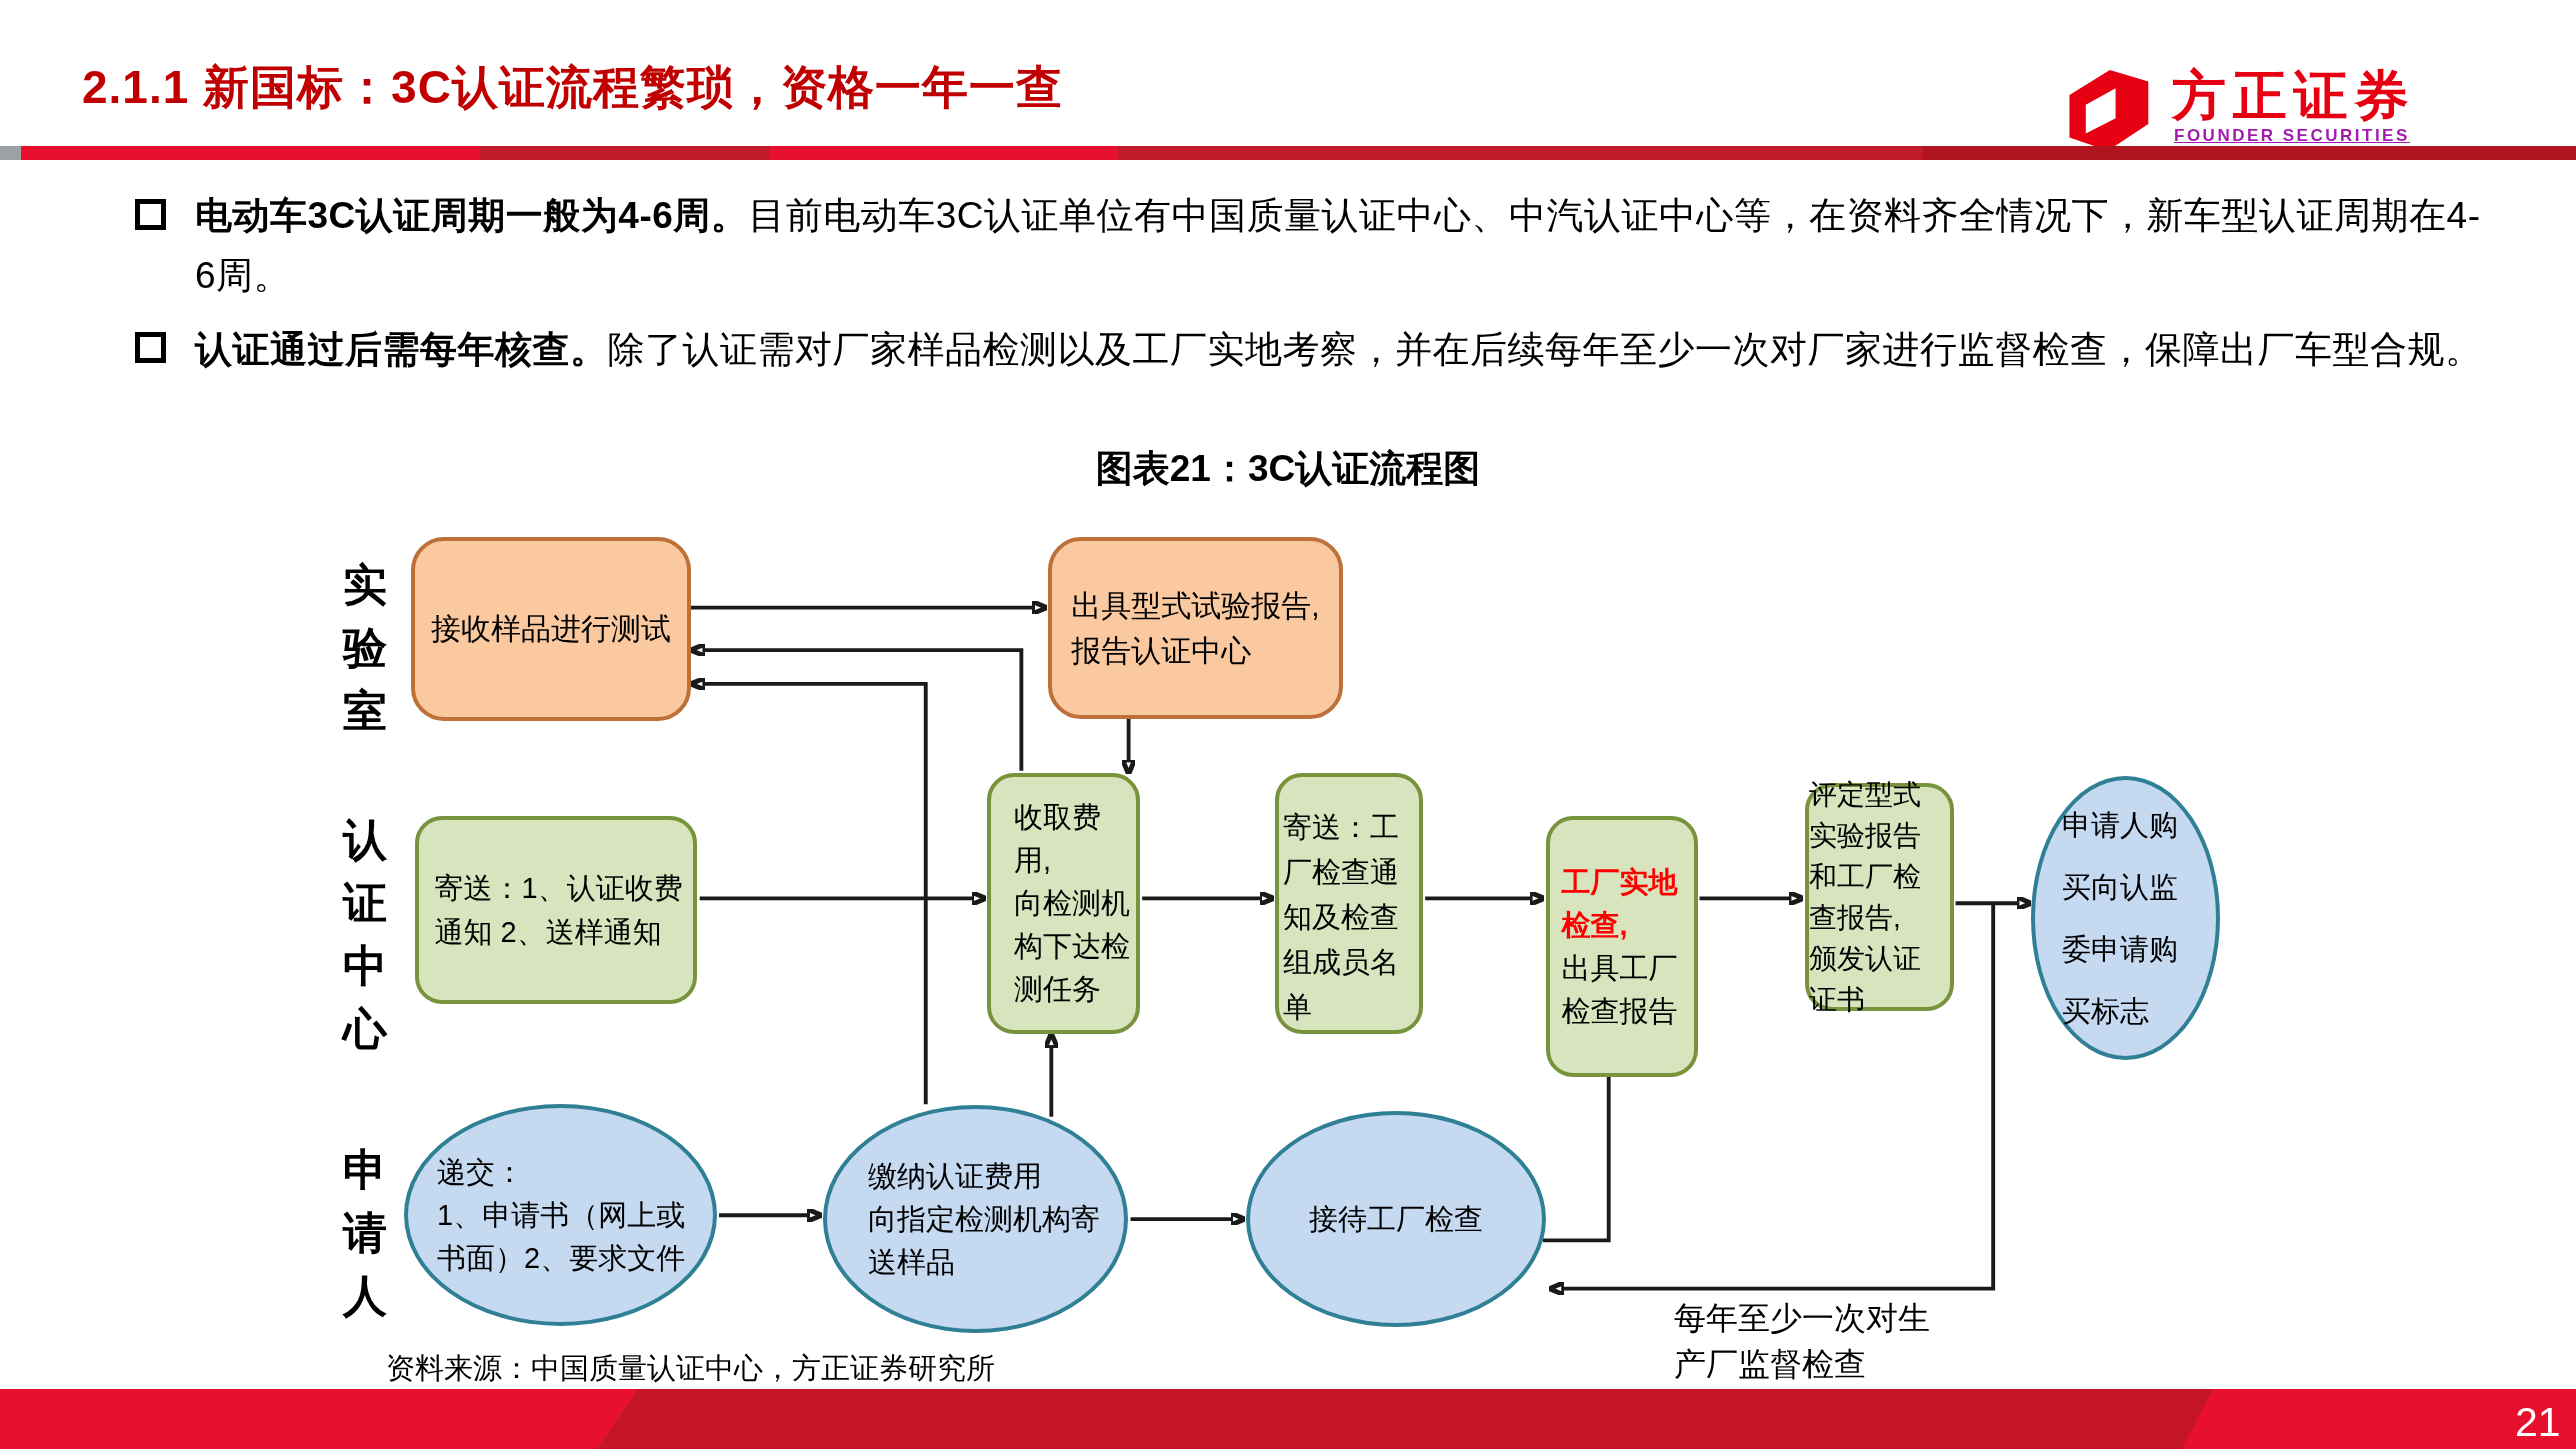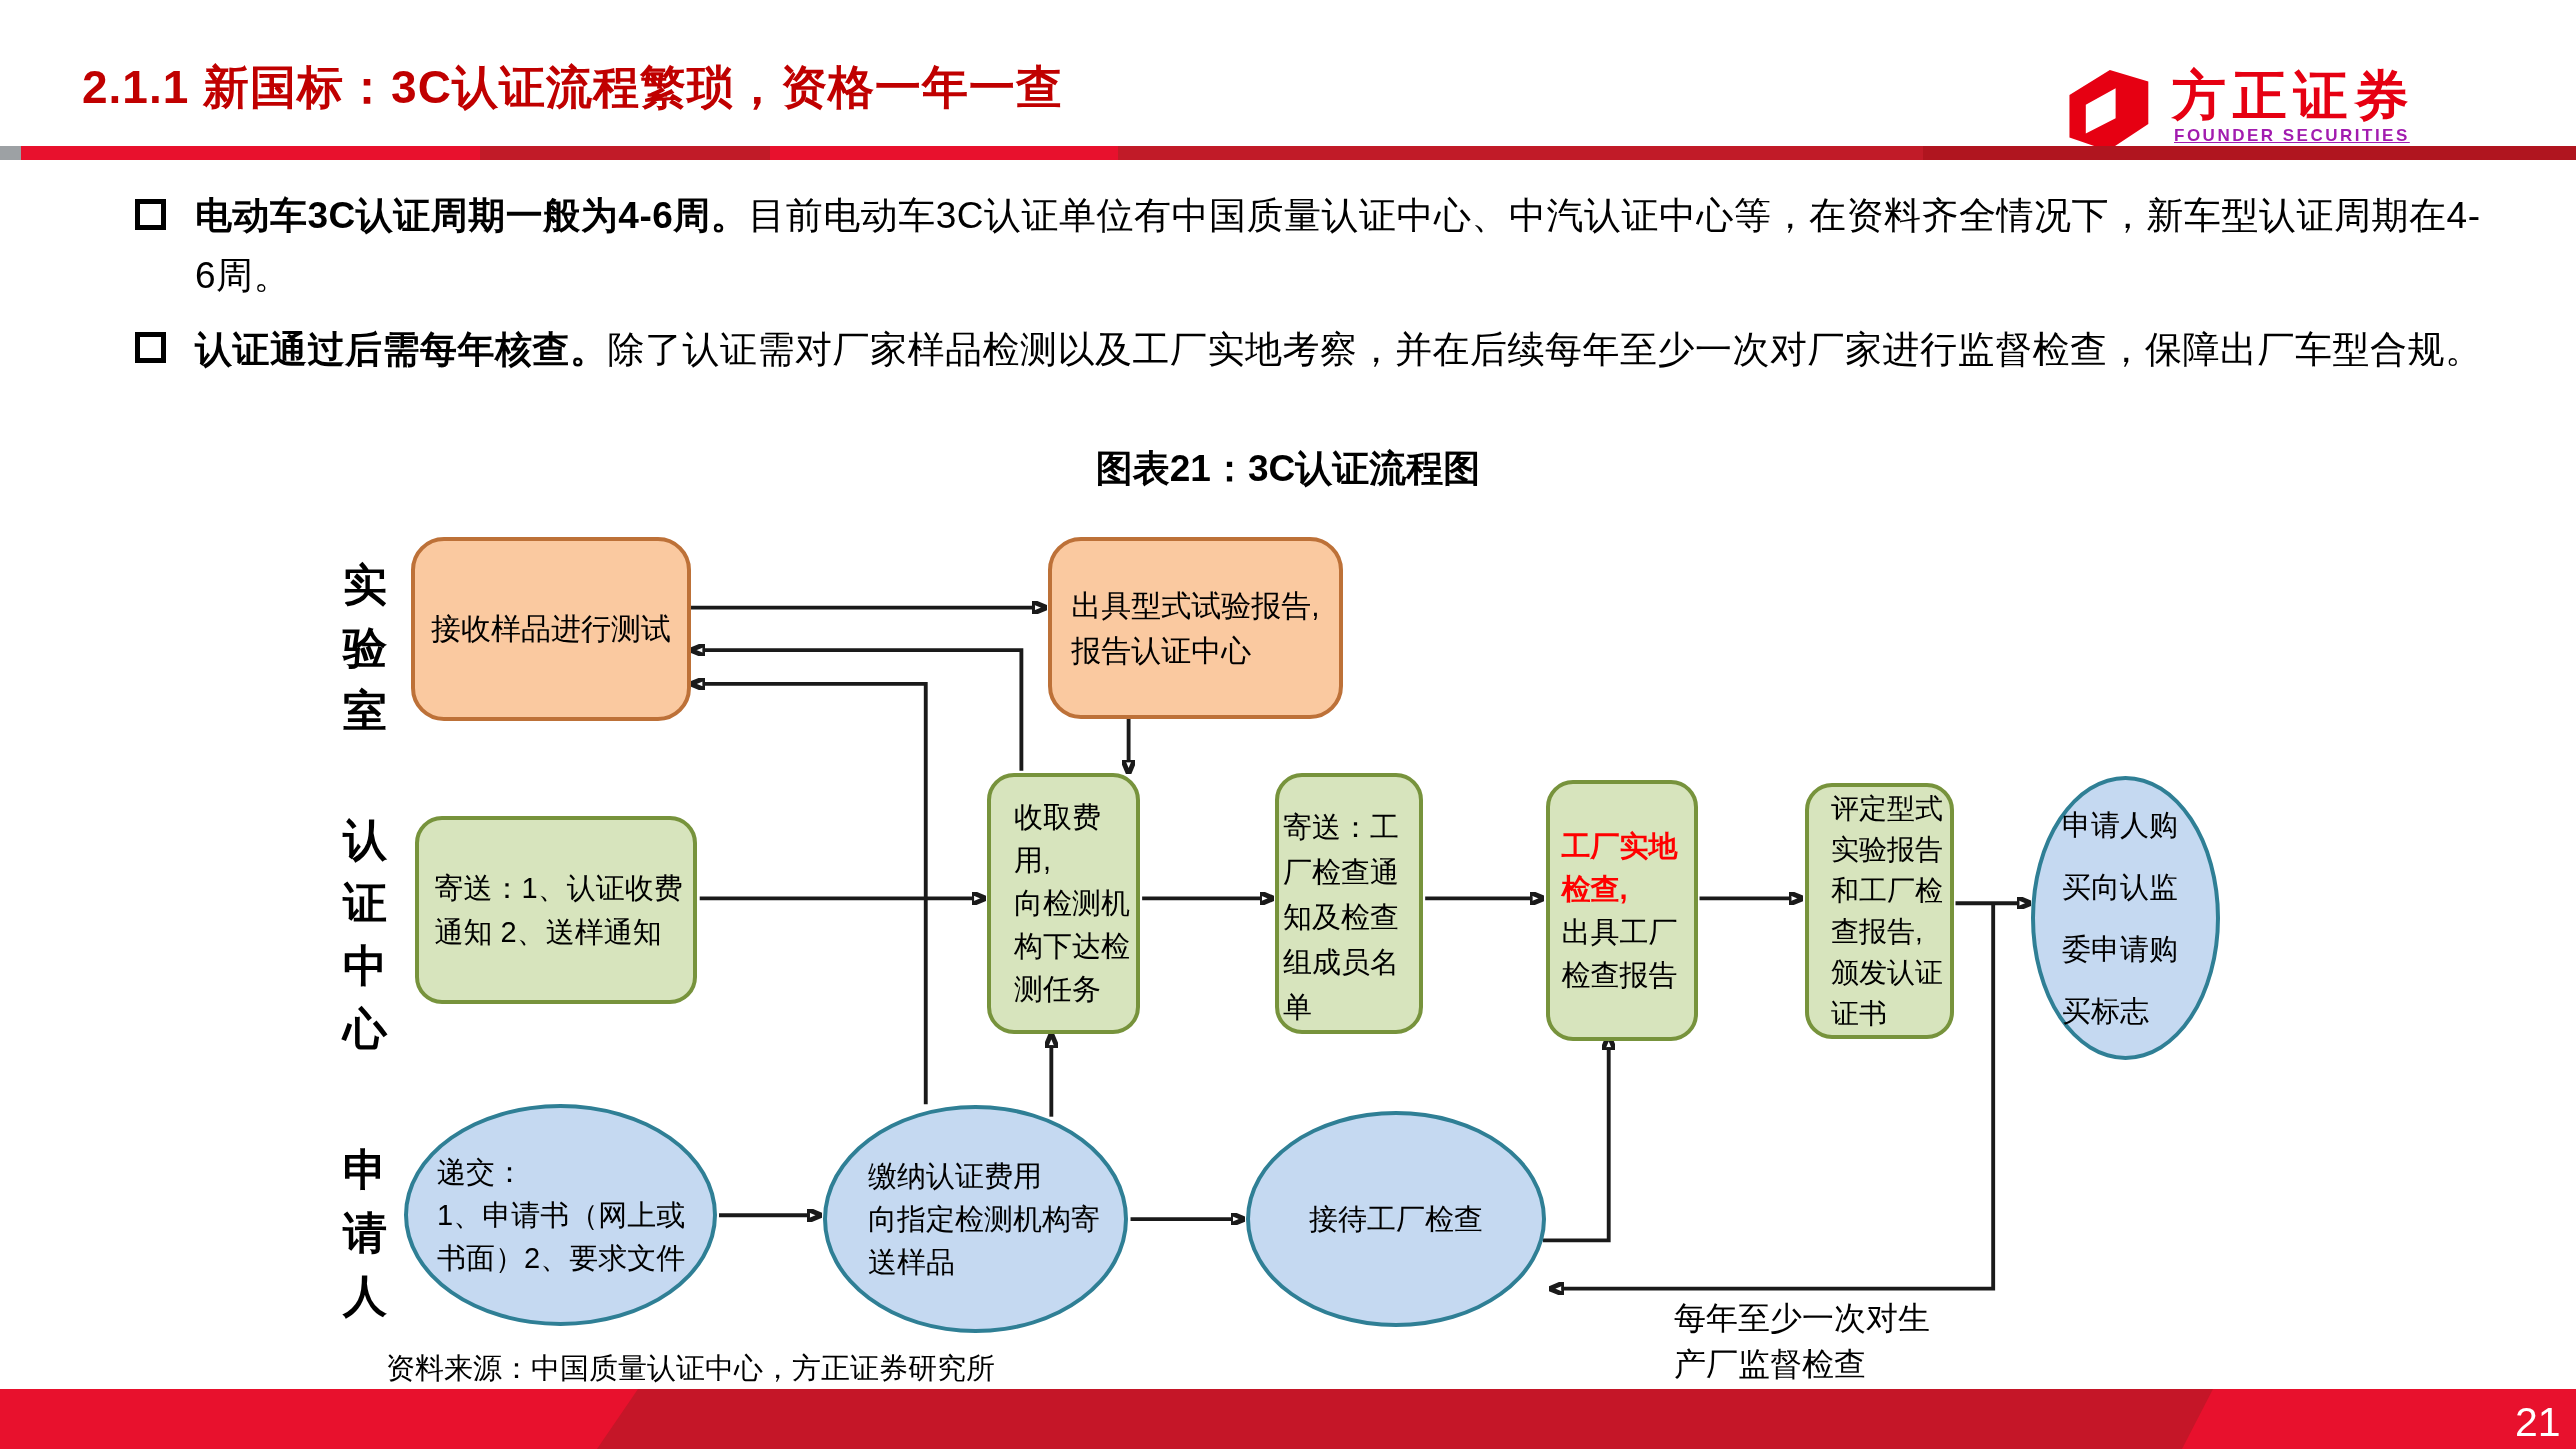--- a/index.html
+++ b/index.html
@@ -127,27 +127,27 @@
 构下达检
 测任务</div>
   </div>
   <div class="node gbox" style="left:1275px;top:773px;width:148px;height:261px;padding-left:4px;line-height:45px;justify-content:flex-end;">
     <div>寄送：工
 厂检查通
 知及检查
 组成员名
 单</div>
   </div>
-  <div class="node gbox" style="left:1546px;top:780px;width:152px;height:261px;padding-left:11.6px;line-height:43px;">
+  <div class="node gbox" style="left:1546px;top:816px;width:152px;height:261px;padding-left:11.6px;line-height:43px;">
     <div class="red-lead">工厂实地
 检查,</div>
     <div>出具工厂
 检查报告</div>
   </div>
-  <div class="node gbox" style="left:1805px;top:783px;width:149px;height:256px;padding-left:22px;font-size:28px;line-height:41px;">
+  <div class="node gbox" style="left:1805px;top:783px;width:149px;height:228px;padding-left:0;font-size:28px;line-height:41px;">
     <div>评定型式
 实验报告
 和工厂检
 查报告,
 颁发认证
 证书</div>
   </div>
   <div class="node bellipse" style="left:2031px;top:776px;width:189px;height:284px;padding-left:27px;line-height:62px;">
     <div>申请人购
 买向认监

